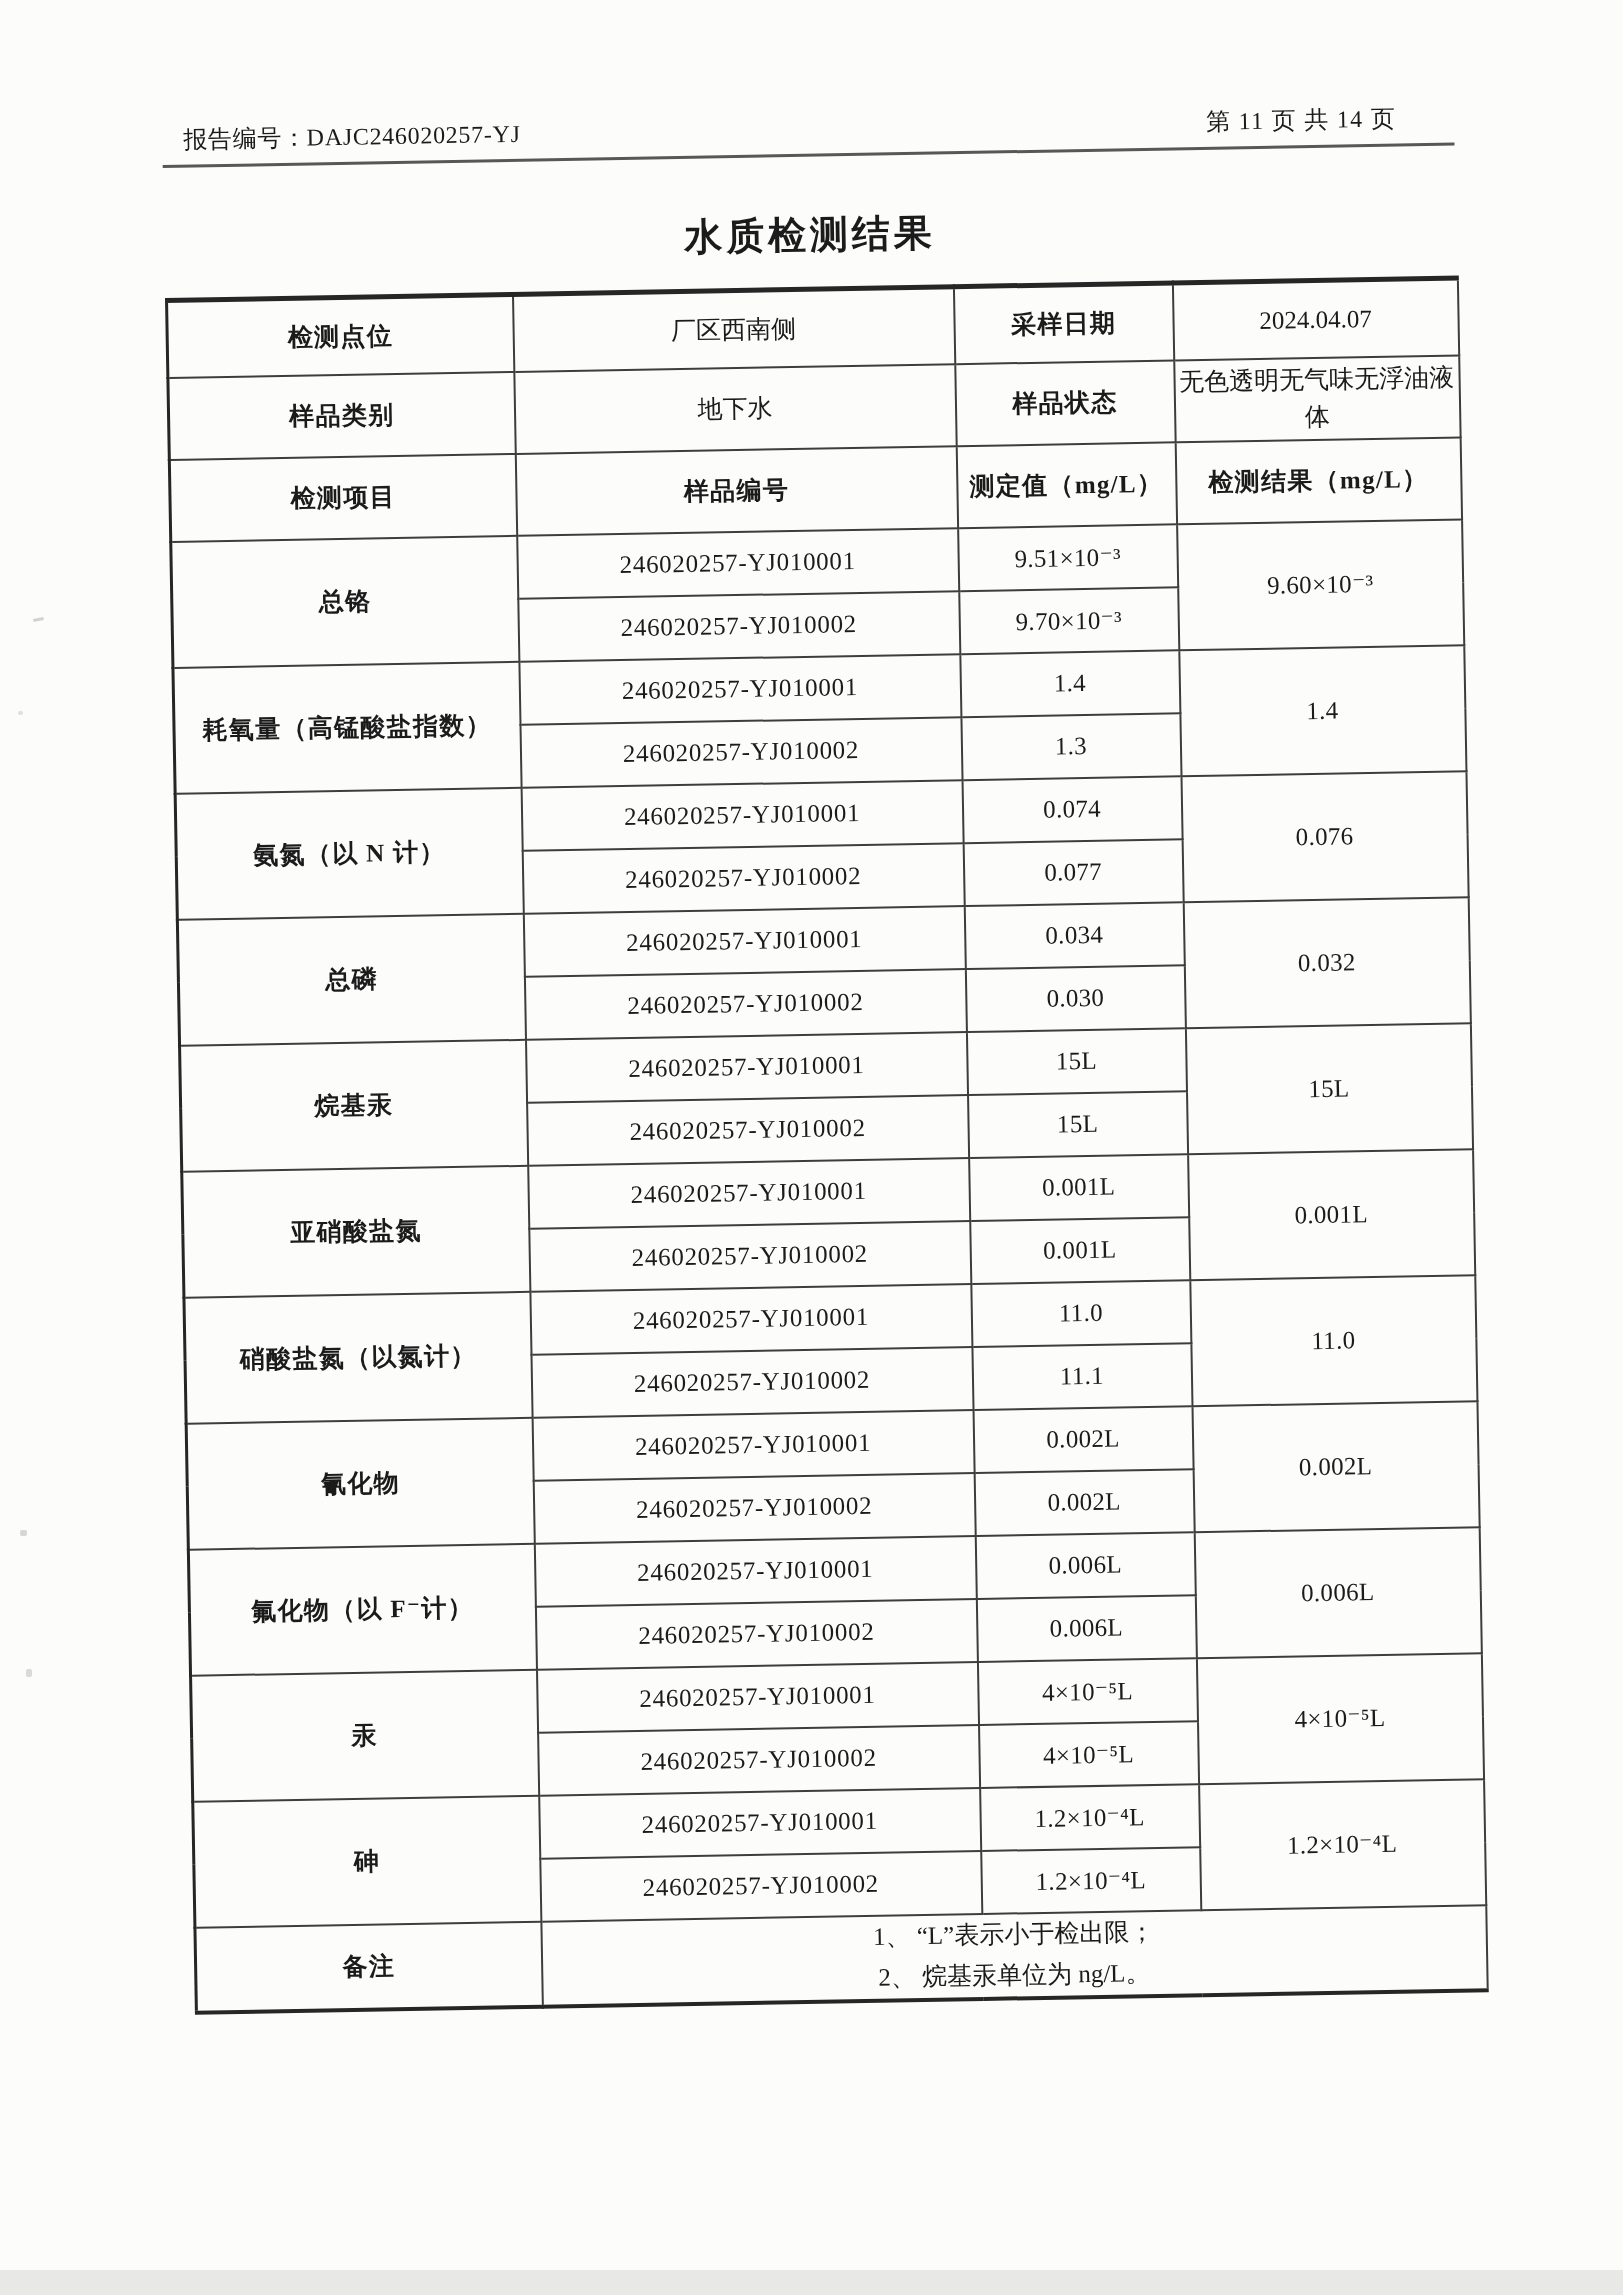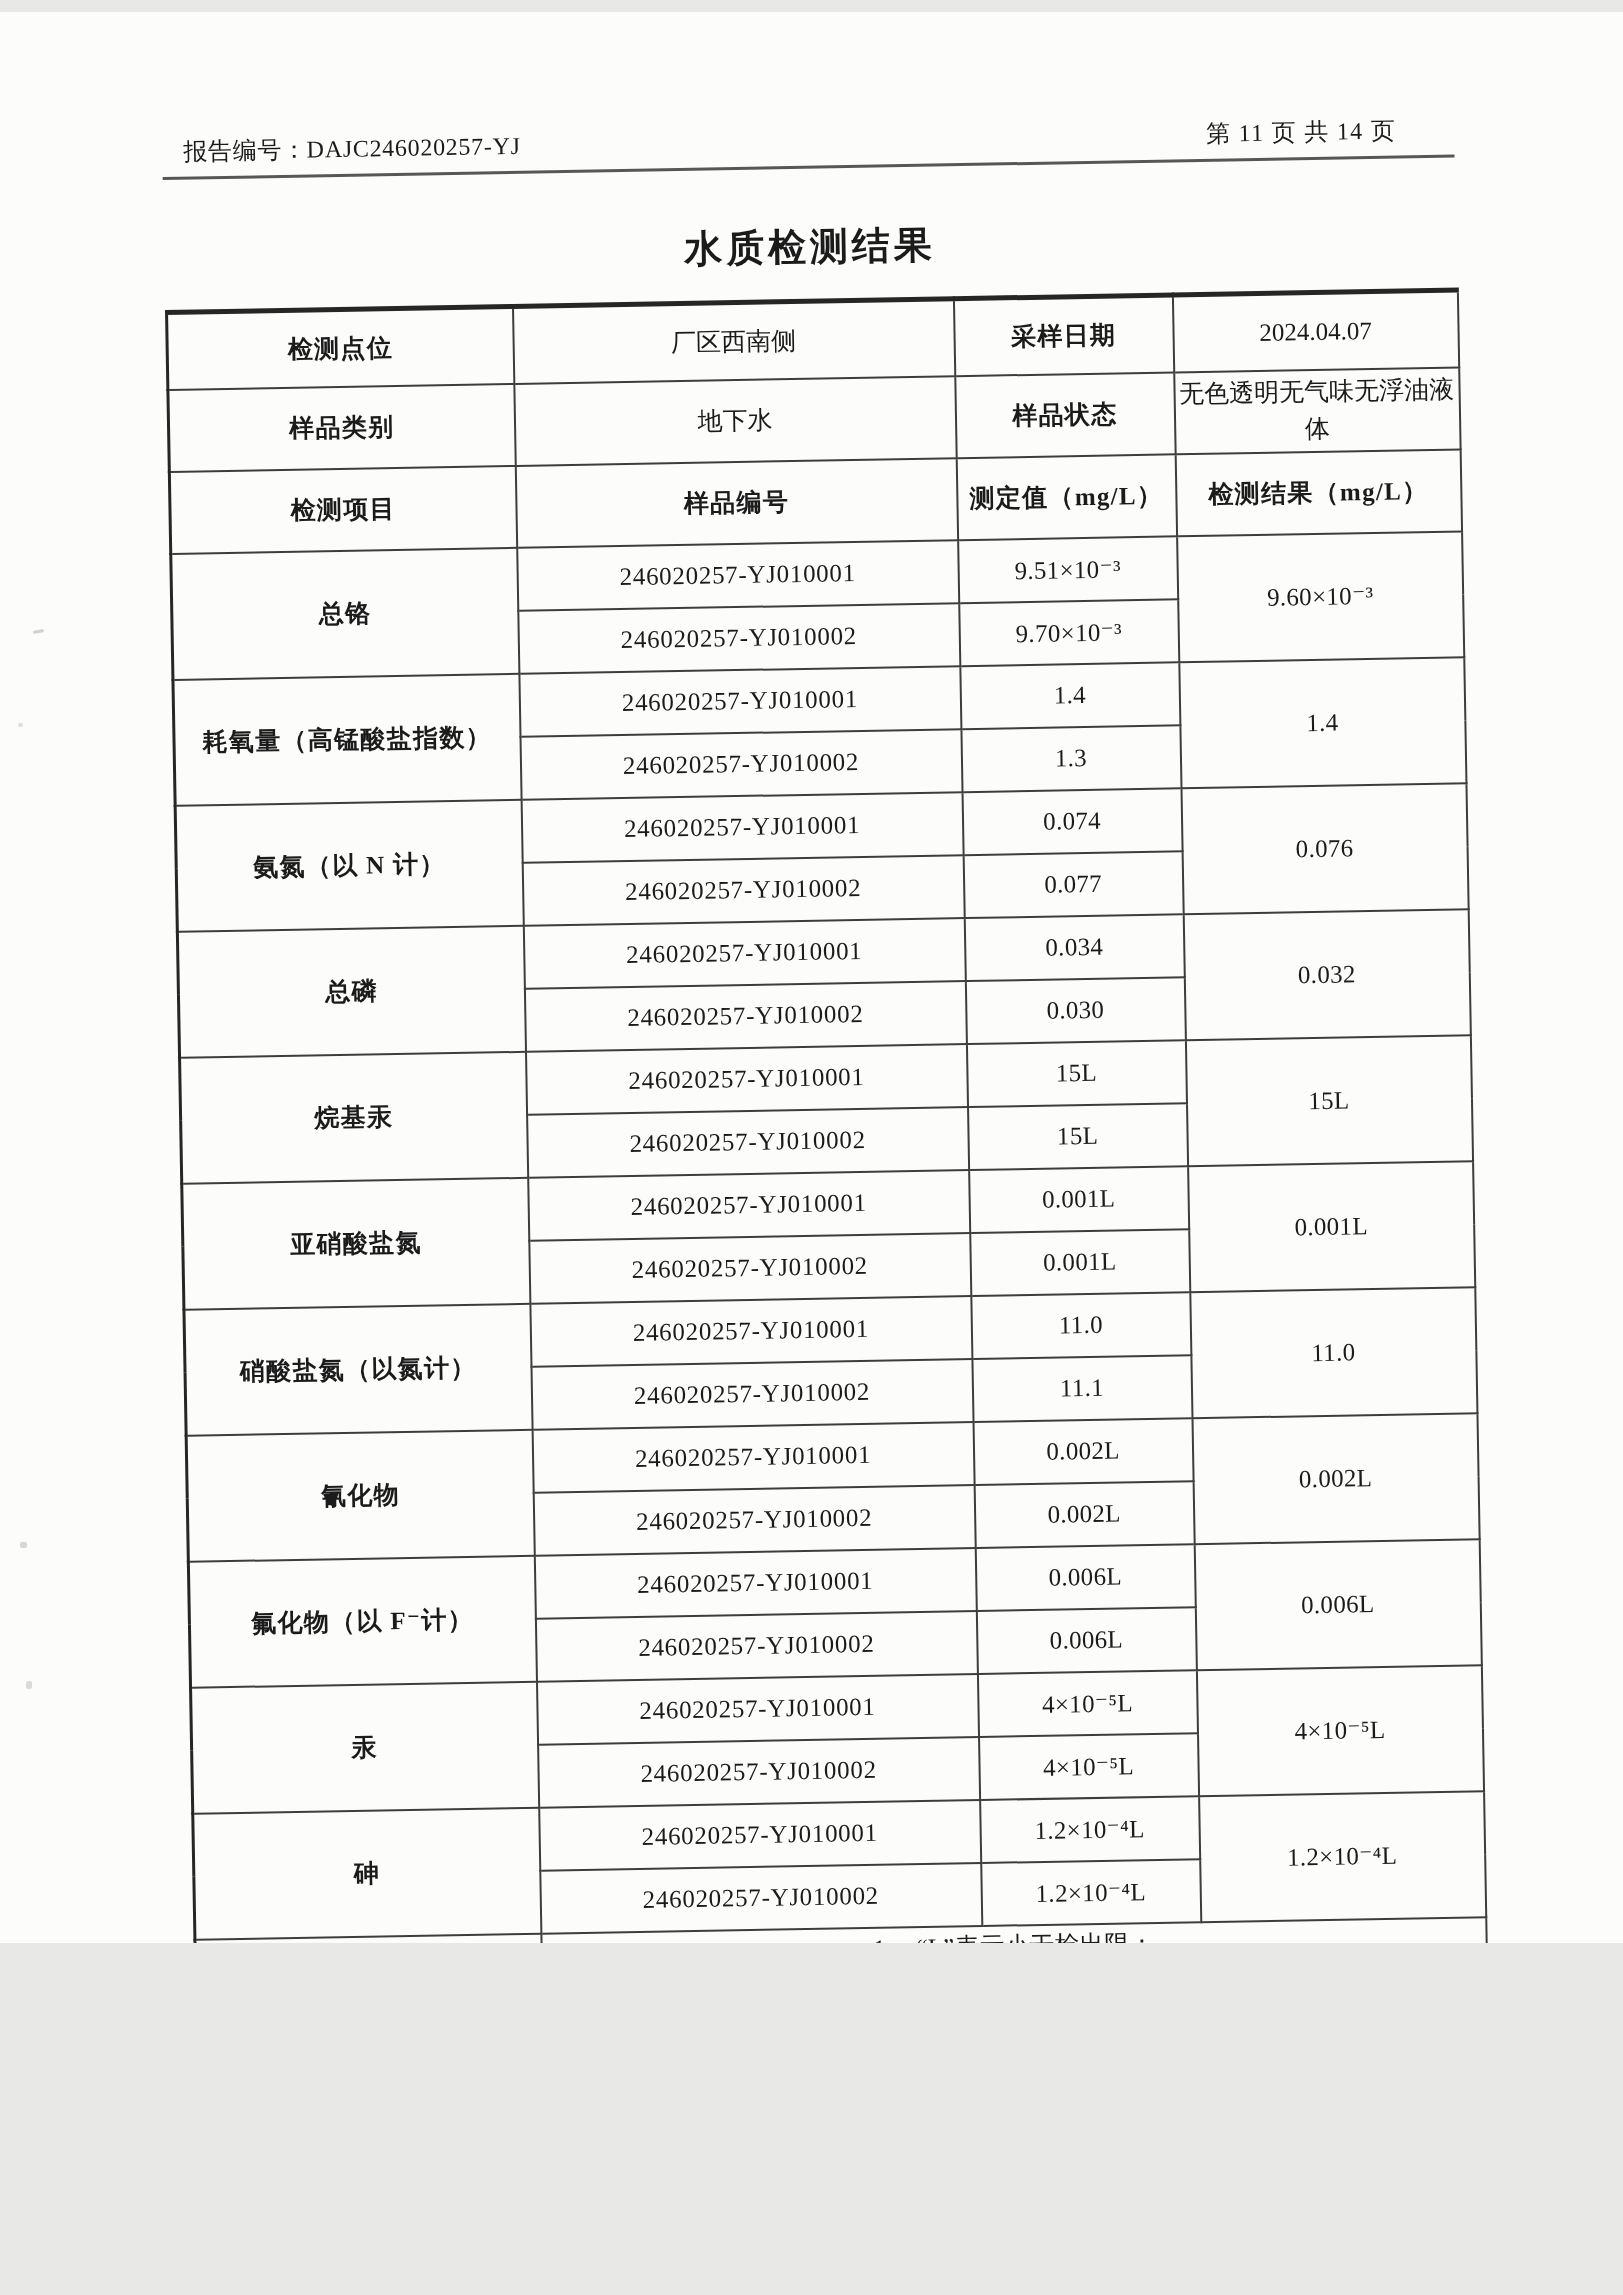--- a/index.html
+++ b/index.html
@@ -3,22 +3,22 @@
 <meta charset="utf-8">
 <style>
   html,body{margin:0;padding:0;}
   body{
     background:#e8e8e6;
     font-family:"Liberation Serif","DejaVu Serif",serif;
   }
   .page{
     position:relative;
     width:1623px;
-    height:1931px;
-    margin:12px auto;
+    height:2270px;
+    margin:0 auto;
     background:#fcfcfb;
     overflow:hidden;
     color:#1b1b1b;
   }
   .content{
     position:absolute;
     left:0; top:0;
     width:1623px; height:2295px;
     transform:rotate(-1deg);
     transform-origin:165px 298px;

